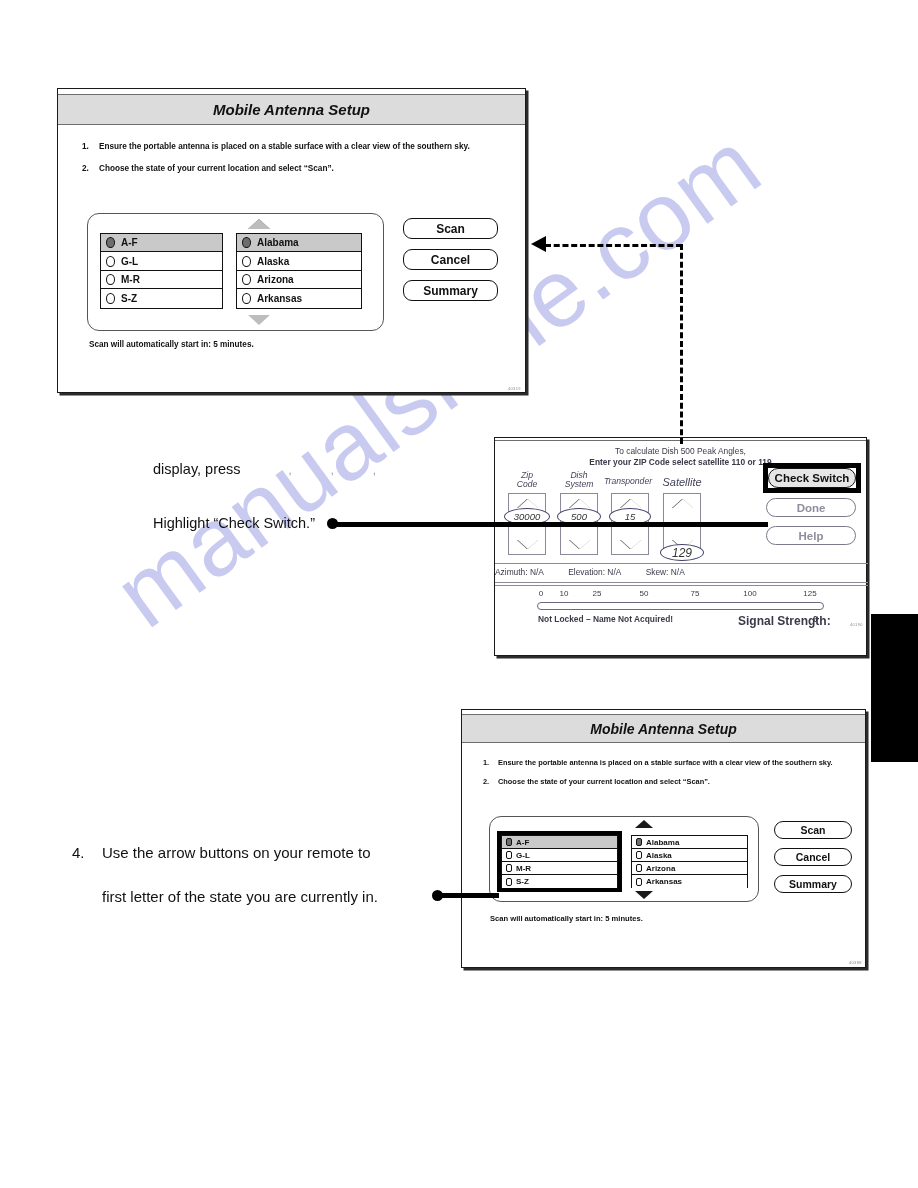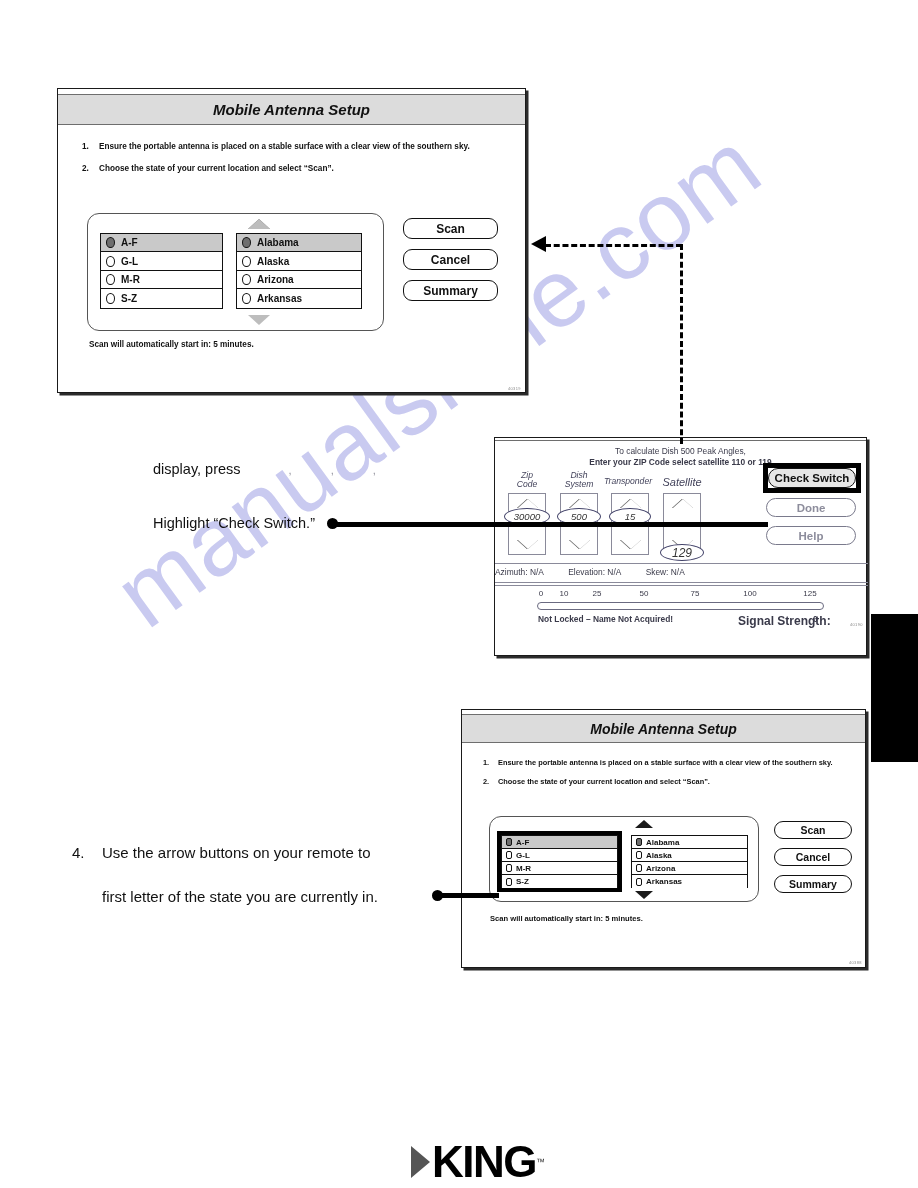--- a/index.html
+++ b/index.html
@@ -505,19 +505,14 @@
   <div class="anno" style="left:153px; top:515px;">Highlight “Check Switch.”</div>
   <div class="dot" style="left:327px; top:518px;"></div>
   <div class="leader" style="left:334px; top:521.5px; width:434px; height:5px;"></div>
 
   <div class="anno" style="left:72px; top:844px; font-size:15px;">4.</div>
   <div class="anno" style="left:102px; top:844px; font-size:15px;">Use the arrow buttons on your remote to</div>
   <div class="anno" style="left:102px; top:888px; font-size:15px;">first letter of the state you are currently in.</div>
   <div class="dot" style="left:432px; top:890px;"></div>
   <div class="leader" style="left:439px; top:893px; width:60px; height:4.5px;"></div>
 
-  <div class="logo" style="left:411px; top:1140px;">
-    <span class="logo-tri"></span>
-    <span class="logo-word">KING</span>
-    <span class="logo-tm">™</span>
-  </div>
 
 </div>
 
 </body></html>

